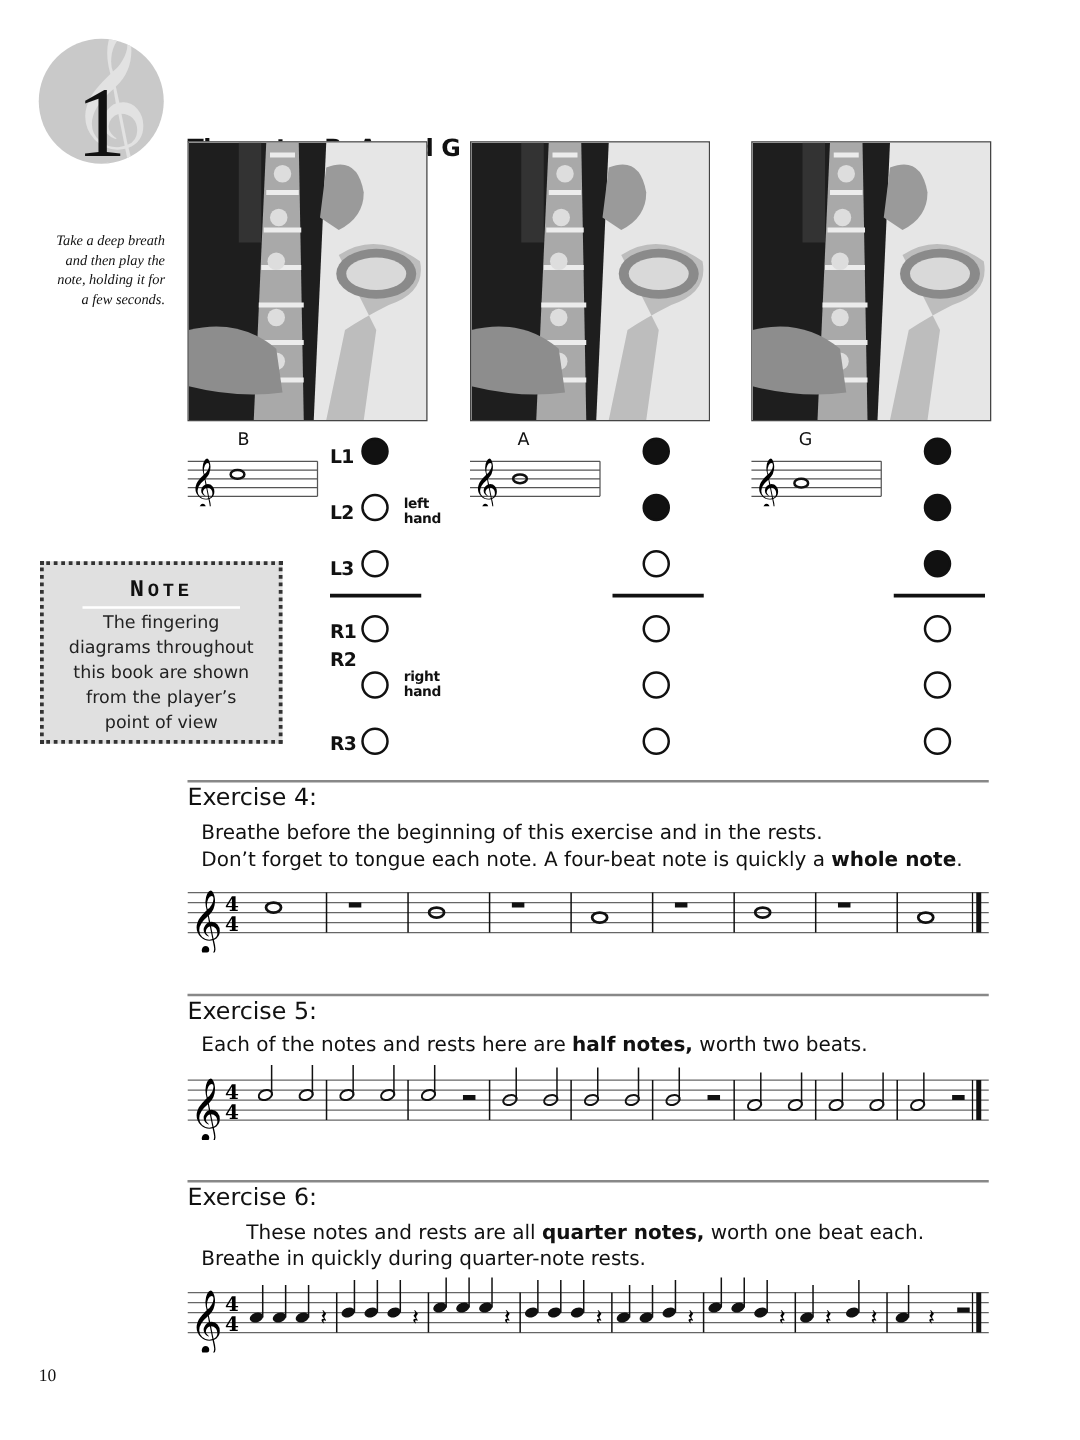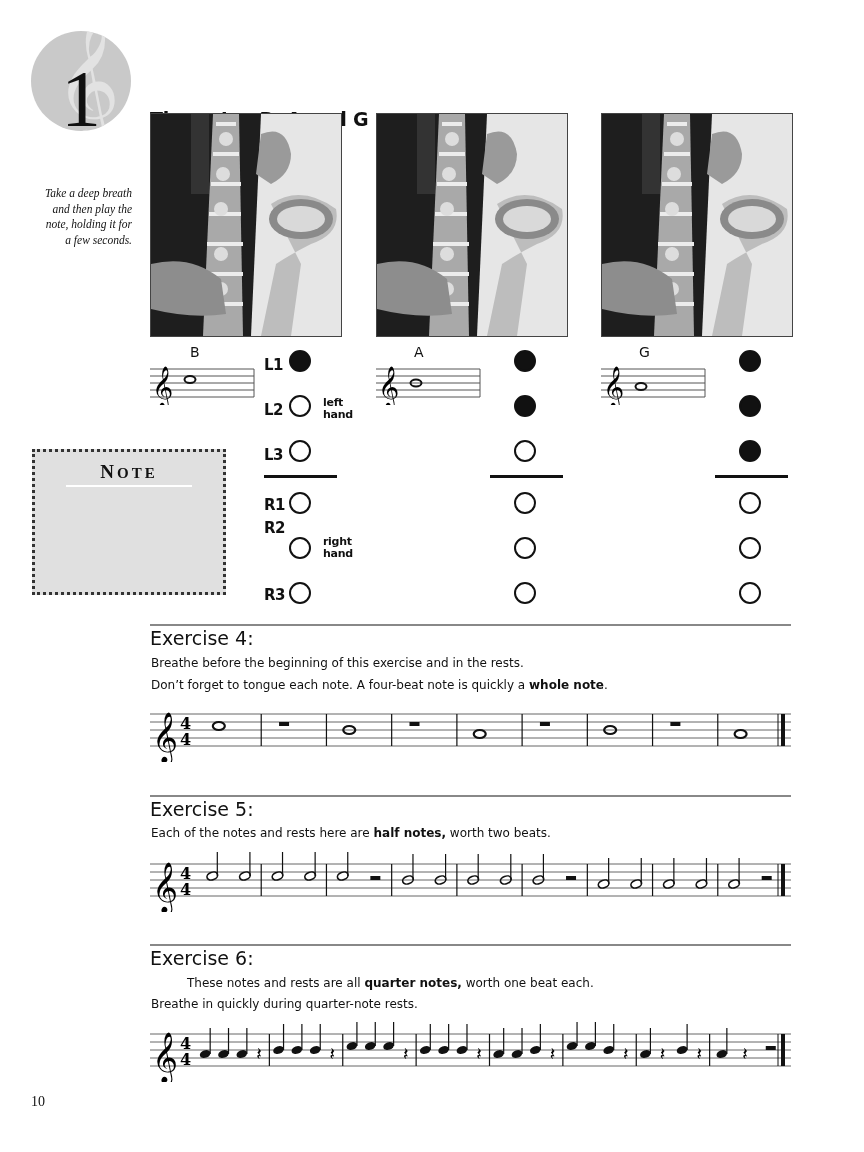--- a/index.html
+++ b/index.html
@@ -26,29 +26,29 @@
 
   
   .flabel { left:264px; font-family:"DejaVu Sans", sans-serif; font-weight:bold; font-size:15px; letter-spacing:-0.5px; }
   .hole { width:22px; height:22px; border:2px solid #111; border-radius:50%; box-sizing:border-box; background:#fff; }
   .hole.closed { background:#111; }
   .handlbl { font-family:"DejaVu Sans", sans-serif; font-weight:bold; font-size:11px; line-height:12px; letter-spacing:-0.3px; }
   .divider { height:3px; background:#111; }
 
   
   .notebox { left:32px; top:449px; width:194px; height:146px; background:#e0e0e0; border:3px dotted #333; box-sizing:border-box; text-align:center; }
-  .notebox .head { margin-top:9px; font-family:Liberation Serif, serif; font-weight:bold; font-size:15px; letter-spacing:3px; }
+  .notebox .head { margin-top:9px; font-family:Liberation Mono, monospace; font-weight:bold; font-size:15px; letter-spacing:3px; }
   .notebox .head .big { font-size:19px; }
   .notebox .rule { margin:2px auto 0; width:126px; height:2px; background:#fff; }
   .notebox .body { font-family:"DejaVu Sans", sans-serif; font-size:14px; line-height:20px; margin-top:1px; color:#222; }
 
   
   .hr { left:150px; width:641px; height:2px; background:#888; }
   .ex-title { left:150px; font-family:"DejaVu Sans", sans-serif; font-size:19px; font-weight:normal; color:#111; }
-  .ex-text { left:151px; font-family:"DejaVu Sans", sans-serif; font-size:12px; color:#111; }
+  .ex-text { left:161px; font-family:"DejaVu Sans", sans-serif; font-size:16px; color:#111; }
   .ex-text b { font-weight:bold; }
   .staff { left:150px; width:643px; height:60px; }
 
   .page-num { left:31px; top:1094px; font-family:"Liberation Serif", serif; font-size:14px; }
 </style>
 </head>
 <body>
 
 <div class="abs badge">
   <div class="clef">𝄞</div>
@@ -199,20 +199,27 @@
     <div class="abs hole" style="left: 739px; top: 537px;"></div>
     <div class="abs hole" style="left: 739px; top: 582px;"></div>
   </div>
 <div class="abs divider" style="left:264px; top:475px; width:73px;"></div>
 <div class="abs divider" style="left:490px; top:475px; width:73px;"></div>
 <div class="abs divider" style="left:715px; top:475px; width:73px;"></div>
 
 <div class="abs notebox">
   <div class="head"><span class="big">N</span><span>OTE</span></div>
   <div class="rule"></div>
+  <div class="body">
+    <div>The fingering</div>
+    <div>diagrams throughout</div>
+    <div>this book are shown</div>
+    <div>from the player’s</div>
+    <div>point of view</div>
+  </div>
 </div>
 
 <div class="abs hr" style="top:624px;"></div>
 <div class="abs ex-title" style="top:627px;">Exercise 4:</div>
 <div class="abs ex-text" style="top:656px;"><span>Breathe before the beginning of this exercise and in the rests.</span></div>
 <div class="abs ex-text" style="top:678px;"><span>Don’t forget to tongue each note. A four-beat note is quickly a </span><b>whole note</b><span>.</span></div>
 <svg class="abs staff" id="staff-0" style="top:702px;" width="643" height="60">
     <line x1="0" y1="12" x2="641" y2="12" stroke="#666" stroke-width="1"></line>
     <line x1="0" y1="20" x2="641" y2="20" stroke="#666" stroke-width="1"></line>
     <line x1="0" y1="28" x2="641" y2="28" stroke="#666" stroke-width="1"></line>

